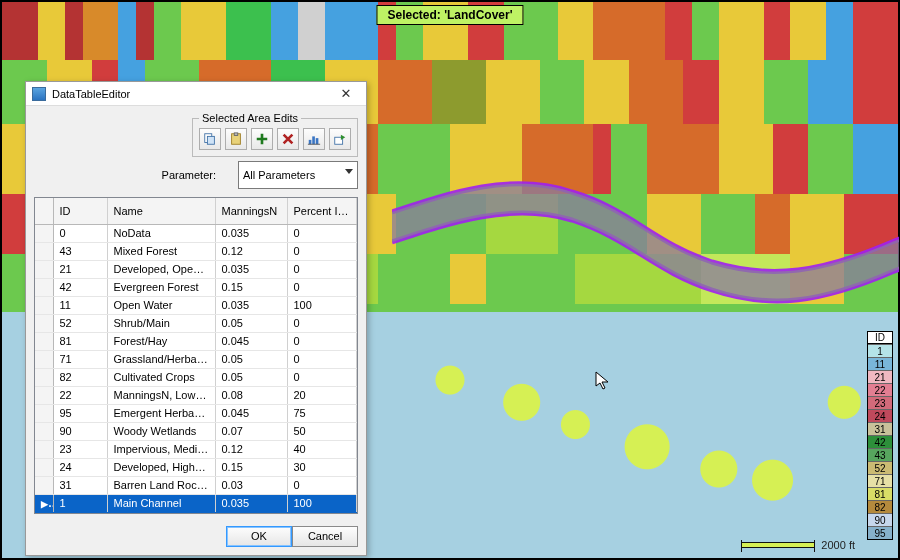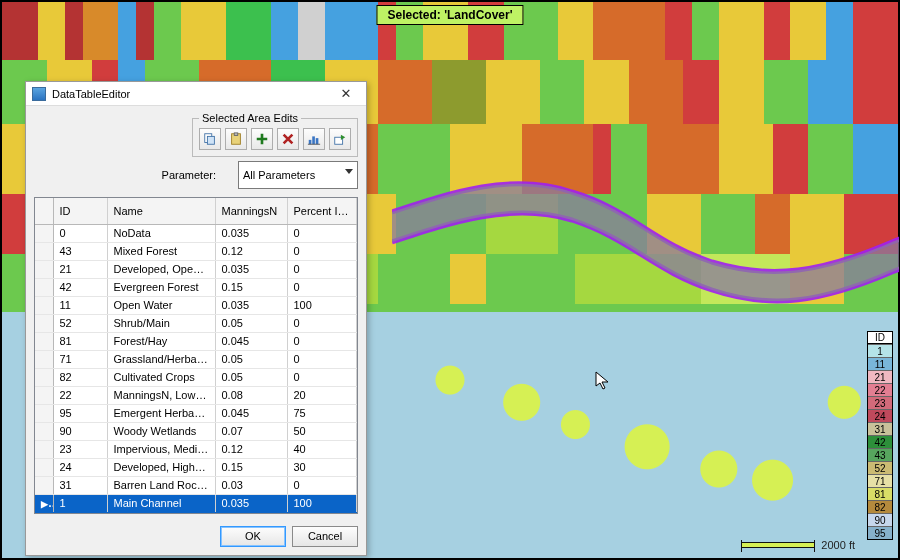--- a/index.html
+++ b/index.html
@@ -202,21 +202,21 @@
   table.grid tbody tr.selected th.rowhdr {
     background: #0a64c8;
   }
   .row-arrow {
     font-size: 9px;
   }
 
   .dialog-buttons {
     display: flex;
     justify-content: flex-end;
-    gap: 6px;
+    gap: 0;
     padding: 6px 8px 8px 8px;
     background: #f0f0f0;
   }
   .dlg-btn {
     min-width: 66px;
     height: 21px;
     border: 1px solid #8a8a8a;
     background: linear-gradient(#fdfdfd,#e6e6e6);
     font-size: 11px;
     cursor: pointer;

